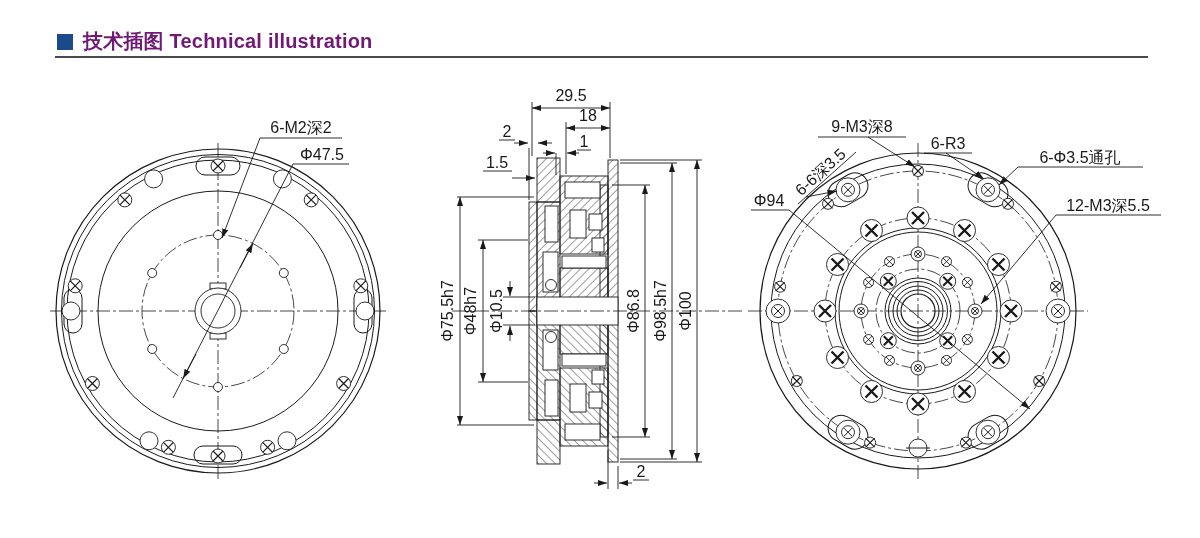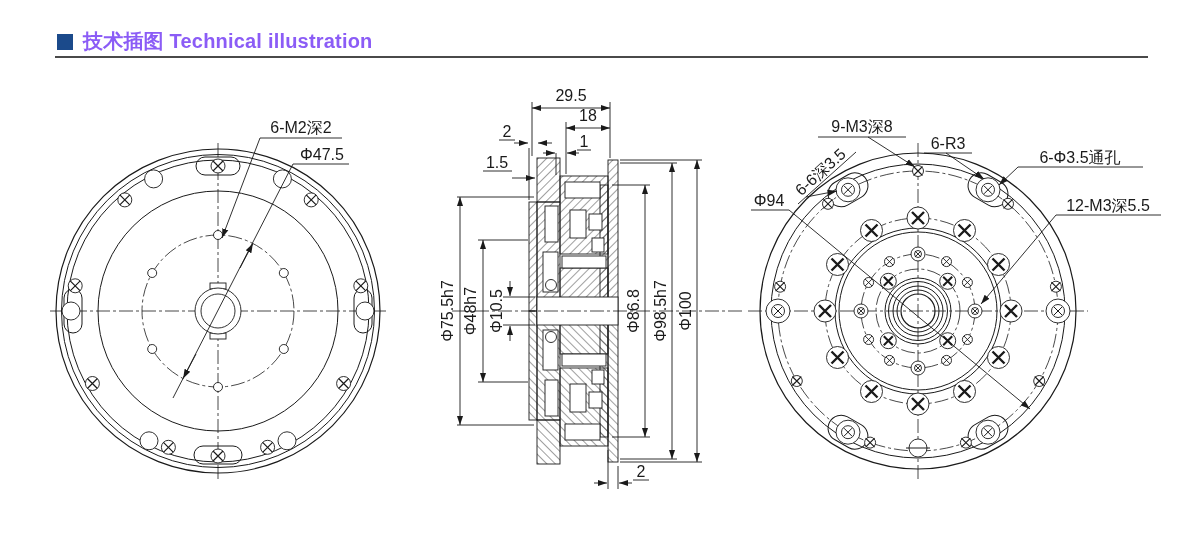--- a/index.html
+++ b/index.html
@@ -1,20 +1,20 @@
 <!DOCTYPE html>
 <html><head>
 <meta charset="utf-8">
 <style>
   html,body{margin:0;padding:0;background:#ffffff;}
   .page{position:relative;width:1200px;height:538px;background:#fff;overflow:hidden;
         font-family:"Liberation Sans","DejaVu Sans",sans-serif;}
   .hdr{position:absolute;left:57px;top:28px;display:flex;align-items:center;gap:10px;}
   .hdr-sq{width:16px;height:16px;background:#1b4a8b;}
-  .hdr-title{font-size:20px;font-weight:600;color:#8b5cf6;letter-spacing:.2px;}
+  .hdr-title{font-size:20px;font-weight:600;color:#701a75;letter-spacing:.2px;}
   .hdr-rule{position:absolute;left:55px;top:56px;width:1093px;height:0;border-top:2px solid #4a4a4a;}
   svg{position:absolute;left:0;top:0;}
   svg text{font-family:"Liberation Sans","DejaVu Sans",sans-serif;font-size:16px;fill:#1a1a1a;}
   .ln{stroke:#1a1a1a;stroke-width:1;fill:none;}
   .ln2{stroke:#1a1a1a;stroke-width:1.2;fill:none;}
   .cl{stroke:#1a1a1a;stroke-width:0.8;fill:none;stroke-dasharray:14 3 3 3;}
   .wf{fill:#ffffff;stroke:#1a1a1a;stroke-width:0.9;}
   .hf{fill:url(#hatch);stroke:#1a1a1a;stroke-width:0.9;}
   .dim{stroke:#1a1a1a;stroke-width:0.9;fill:none;}
   .xk{stroke:#1a1a1a;fill:none;}

